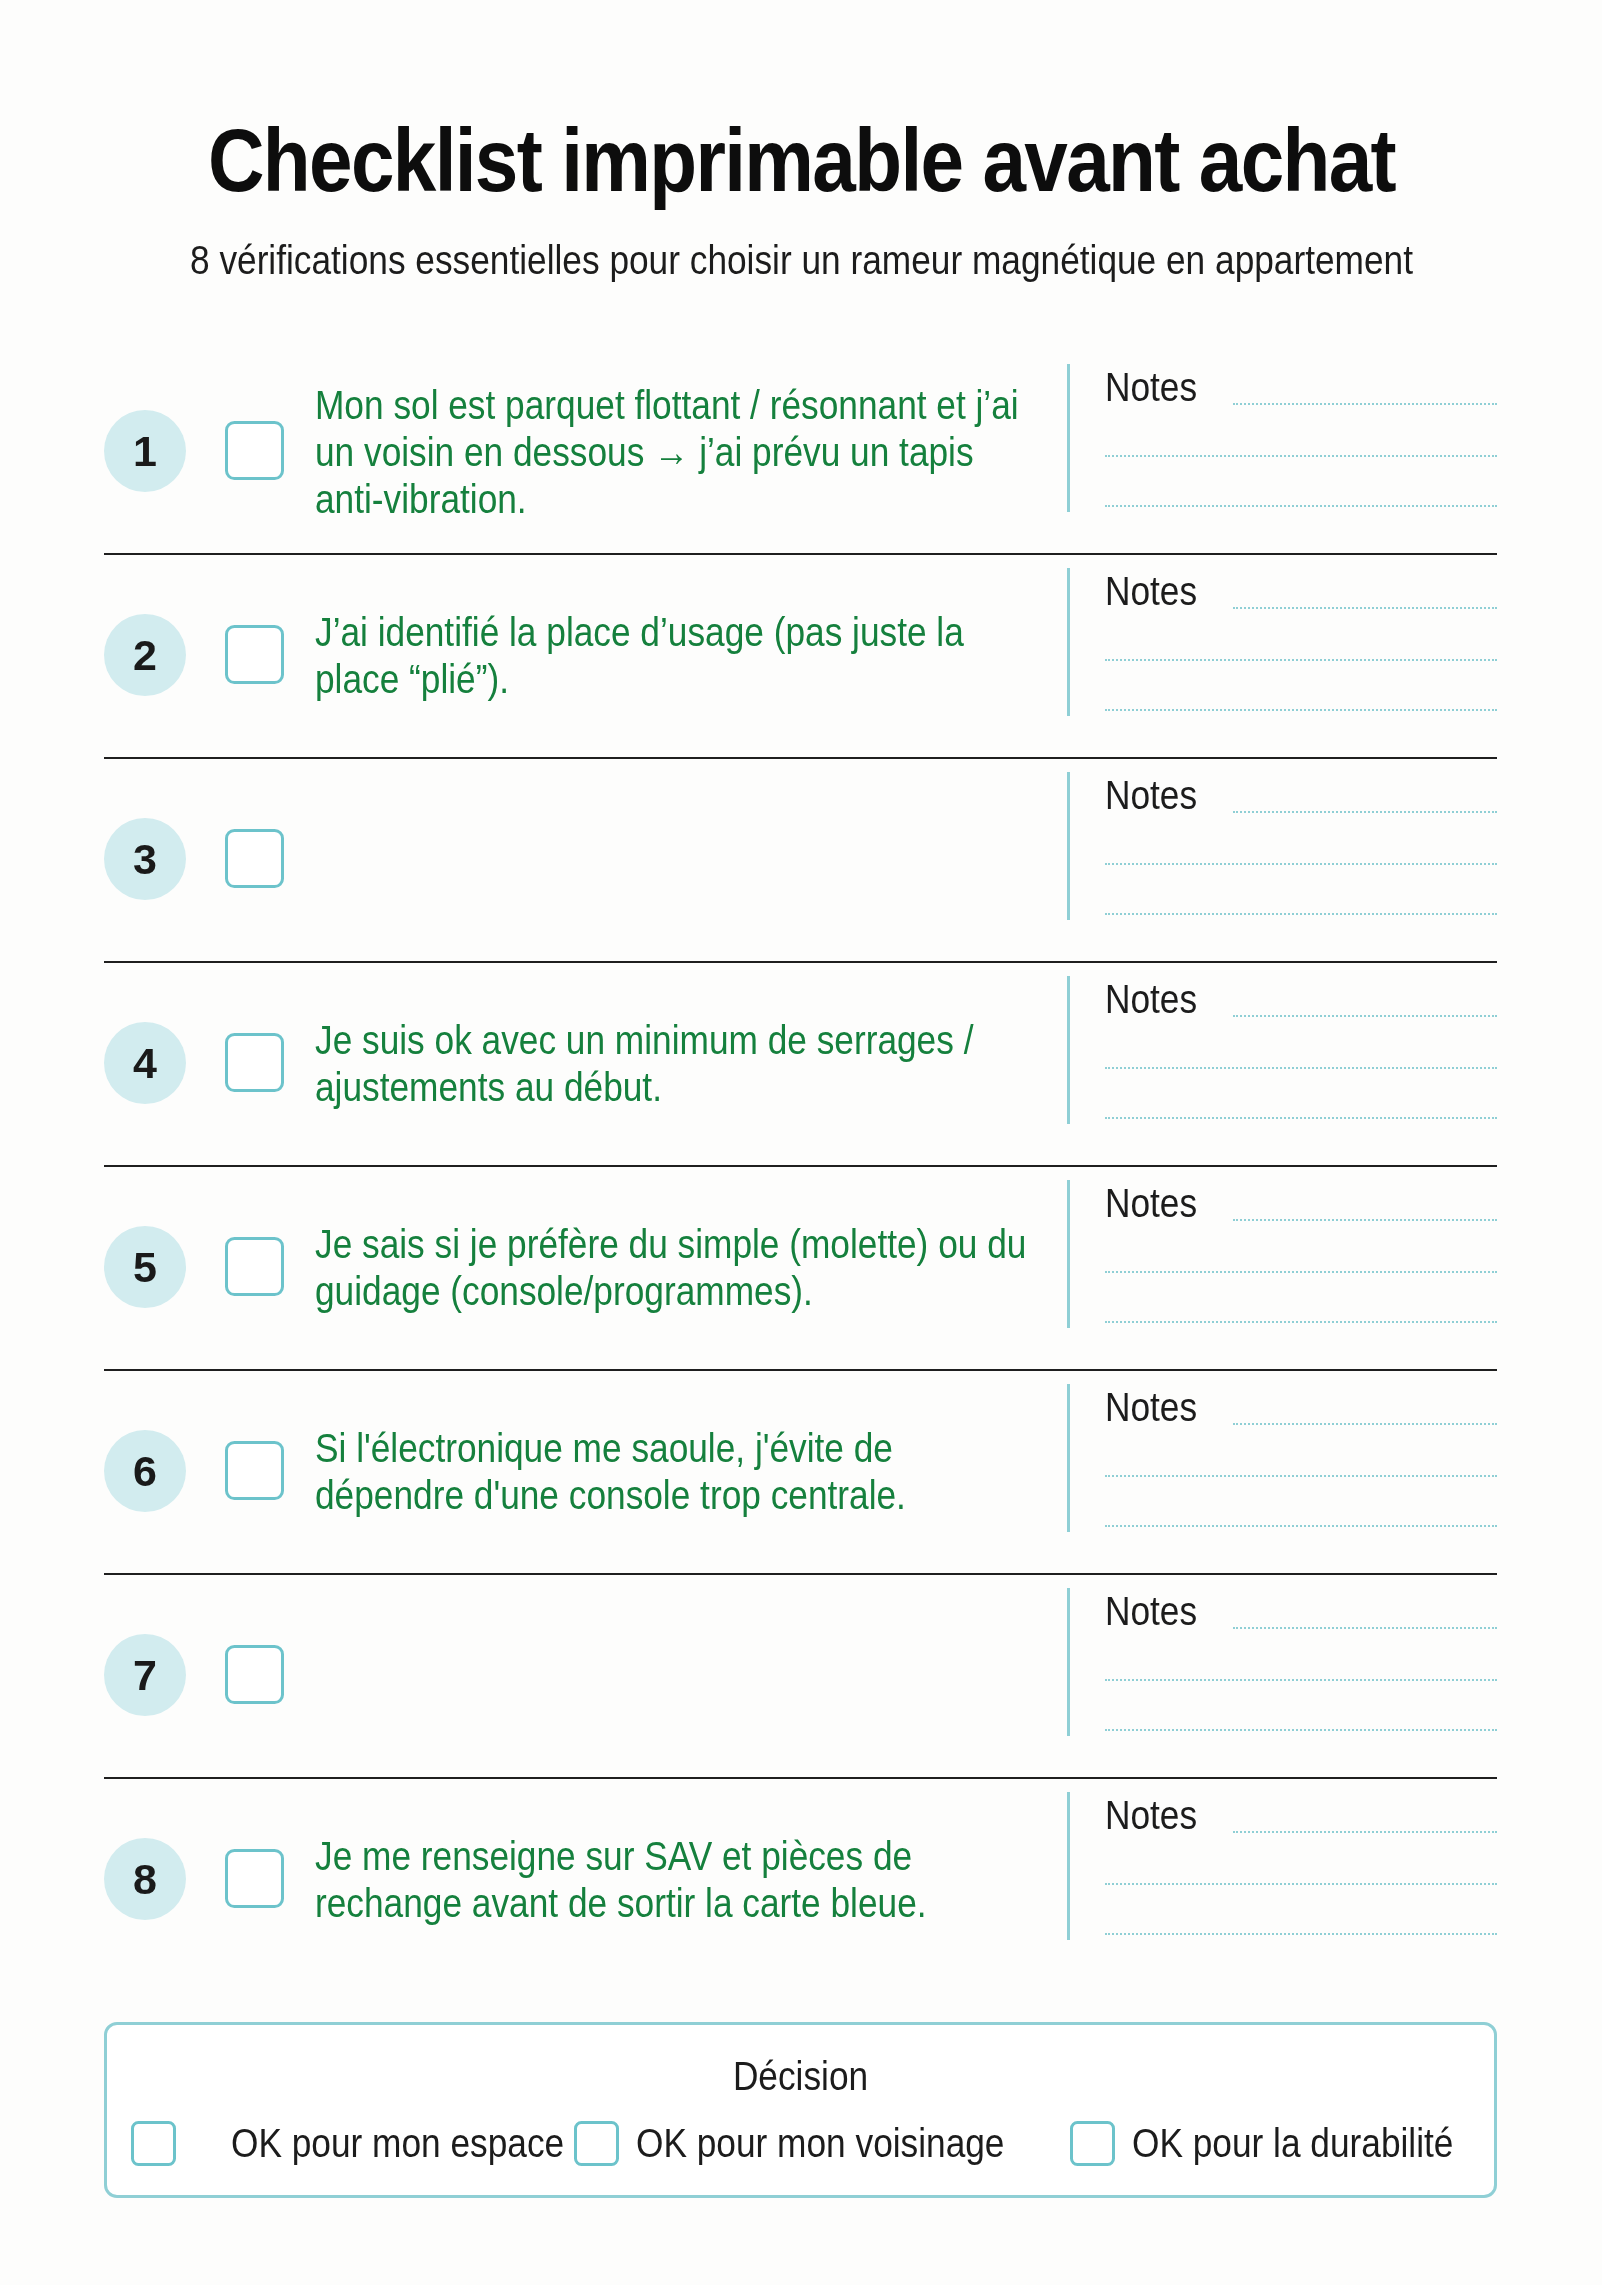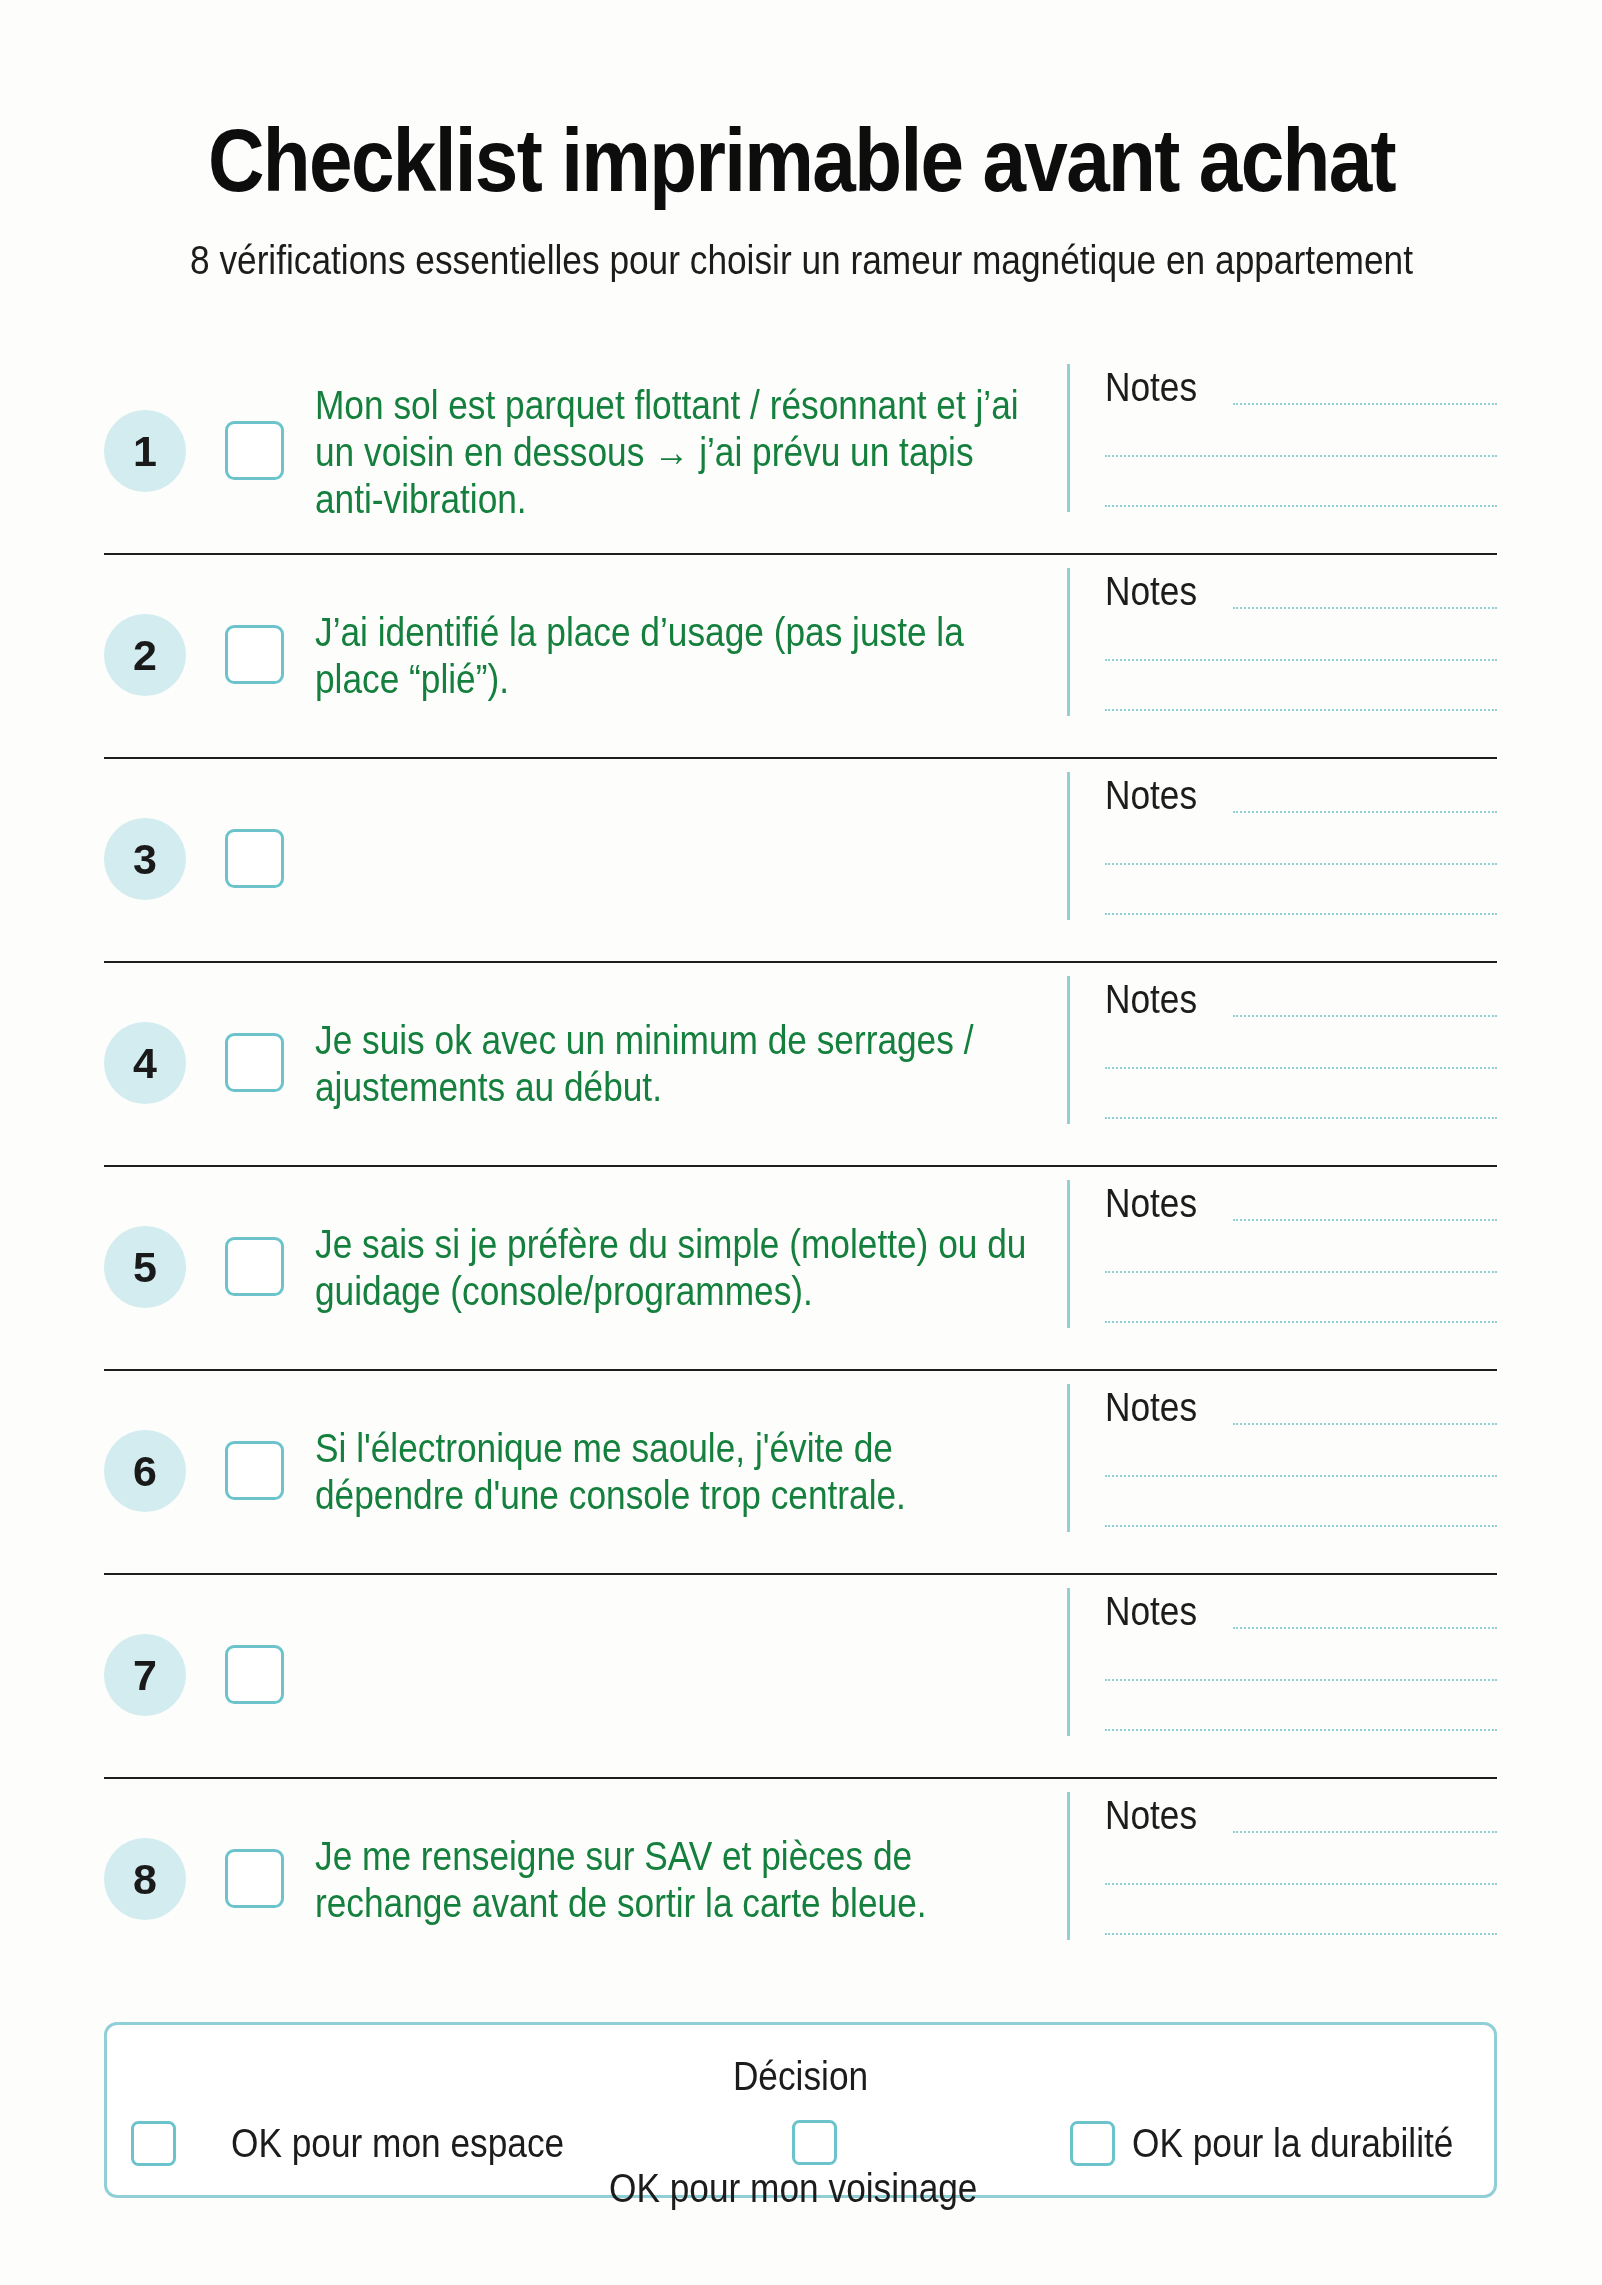--- a/index.html
+++ b/index.html
@@ -161,21 +161,21 @@
     }
     .opt .lbl {
       margin-left: 16.7px;
       font-size: 41px;
       color: #1c1c1c;
       white-space: nowrap;
       transform: scaleX(0.86);
       transform-origin: left center;
     }
     .opt.o1 { left: 24px; gap: 38px; }
-    .opt.o2 { left: 485px; flex-direction: column; }
+    .opt.o2 { left: 467px; }
     .opt.o3 { left: 963px; justify-content: flex-end; }
   </style>
 </head>
 <body>
 
 <div class="page">
   <h1 class="title">Checklist imprimable avant achat</h1>
   <div class="subtitle">8 vérifications essentielles pour choisir un rameur magnétique en appartement</div>
 
   <div class="list">

